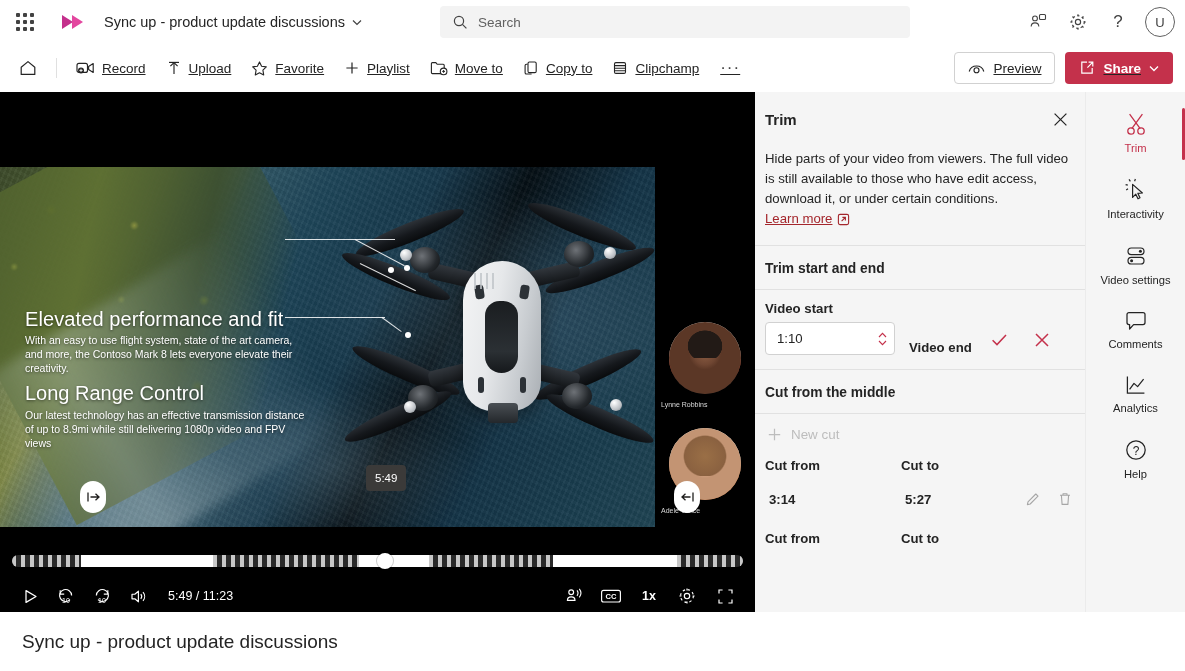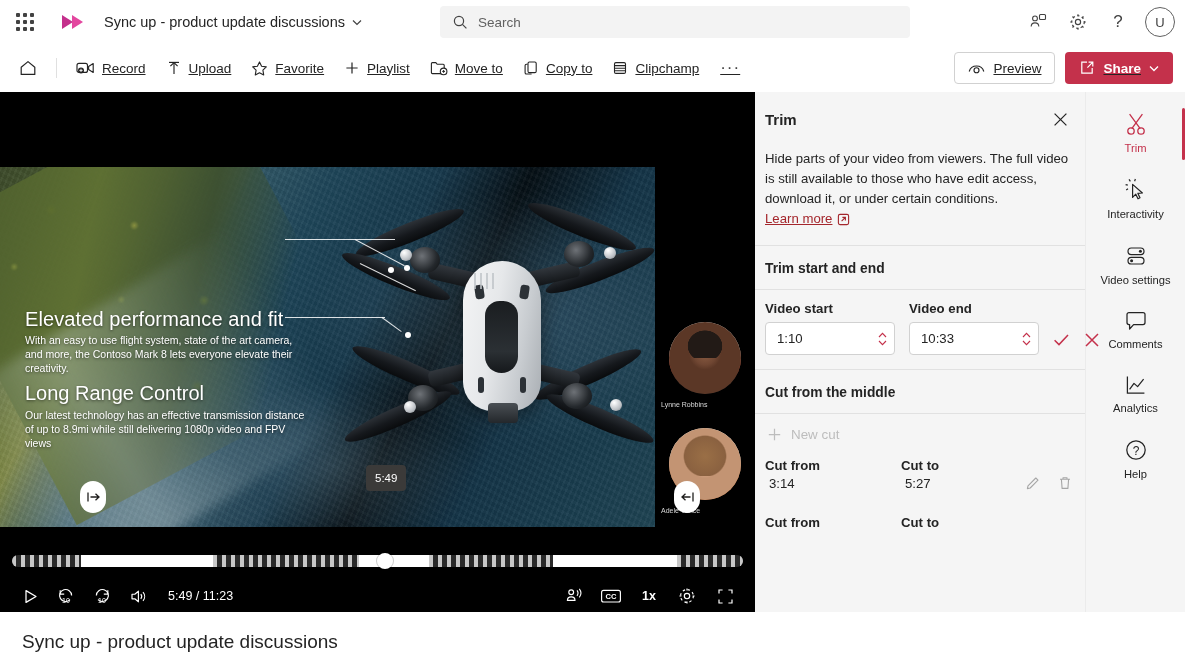--- a/index.html
+++ b/index.html
@@ -434,21 +434,21 @@
     display:flex; align-items:center; gap:9px;
     padding: 13px 10px 8px 12px;
     font-size: 13.4px;
     color: #bdbdbd;
     cursor: default;
   }
 
   .cut-row { padding: 8px 10px 4px 10px; }
   .cut-head { display:flex; font-size: 13.2px; font-weight:600; color:#242424; }
   .cut-head .c1 { width: 136px; }
-  .cut-vals { display:flex; align-items:center; font-size: 13.2px; color:#242424; margin-top: 0; }
+  .cut-vals { display:flex; align-items:center; font-size: 13.2px; color:#242424; margin-top: 16px; font-weight: bold; }
   .cut-vals .c1 { width: 136px; padding-left: 4px; }
   .cut-vals .c2 { padding-left: 4px; }
   .cut-actions { margin-left:auto; display:flex; gap: 12px; color:#a6a6a6; }
   .cut-actions div { cursor:pointer; width:20px; height:20px; display:flex; align-items:center; justify-content:center; }
 
   
   .rail {
     width: 100px;
     height: 520px;
     background: #f5f5f5;
@@ -858,29 +858,20 @@
             <svg width="11" height="16" viewBox="0 0 11 16">
               <path d="M2 6 L5.5 2.4 L9 6" stroke="#c4314b" stroke-width="1.15" fill="none"></path>
               <path d="M2 10 L5.5 13.6 L9 10" stroke="#c4314b" stroke-width="1.15" fill="none"></path>
             </svg>
           </span>
         </div>
       </div>
 
       <div class="field-col">
         <div class="field-label">Video end</div>
-        <div class="field-box">
-          <span class="val">10:33</span>
-          <span class="spin">
-            <svg width="11" height="16" viewBox="0 0 11 16">
-              <path d="M2 6 L5.5 2.4 L9 6" stroke="#c4314b" stroke-width="1.15" fill="none"></path>
-              <path d="M2 10 L5.5 13.6 L9 10" stroke="#c4314b" stroke-width="1.15" fill="none"></path>
-            </svg>
-          </span>
-        </div>
       </div>
 
       <div class="act">
         <svg width="17" height="14" viewBox="0 0 17 14">
             <path d="M1.6 7.2 L6 11.6 L15 2" stroke="#c4314b" stroke-width="1.5" fill="none"></path>
           </svg>
       </div>
       <div class="act">
         <svg width="16" height="16" viewBox="0 0 16 16">
             <path d="M2 2L14 14M14 2L2 14" stroke="#c4314b" stroke-width="1.5"></path>

